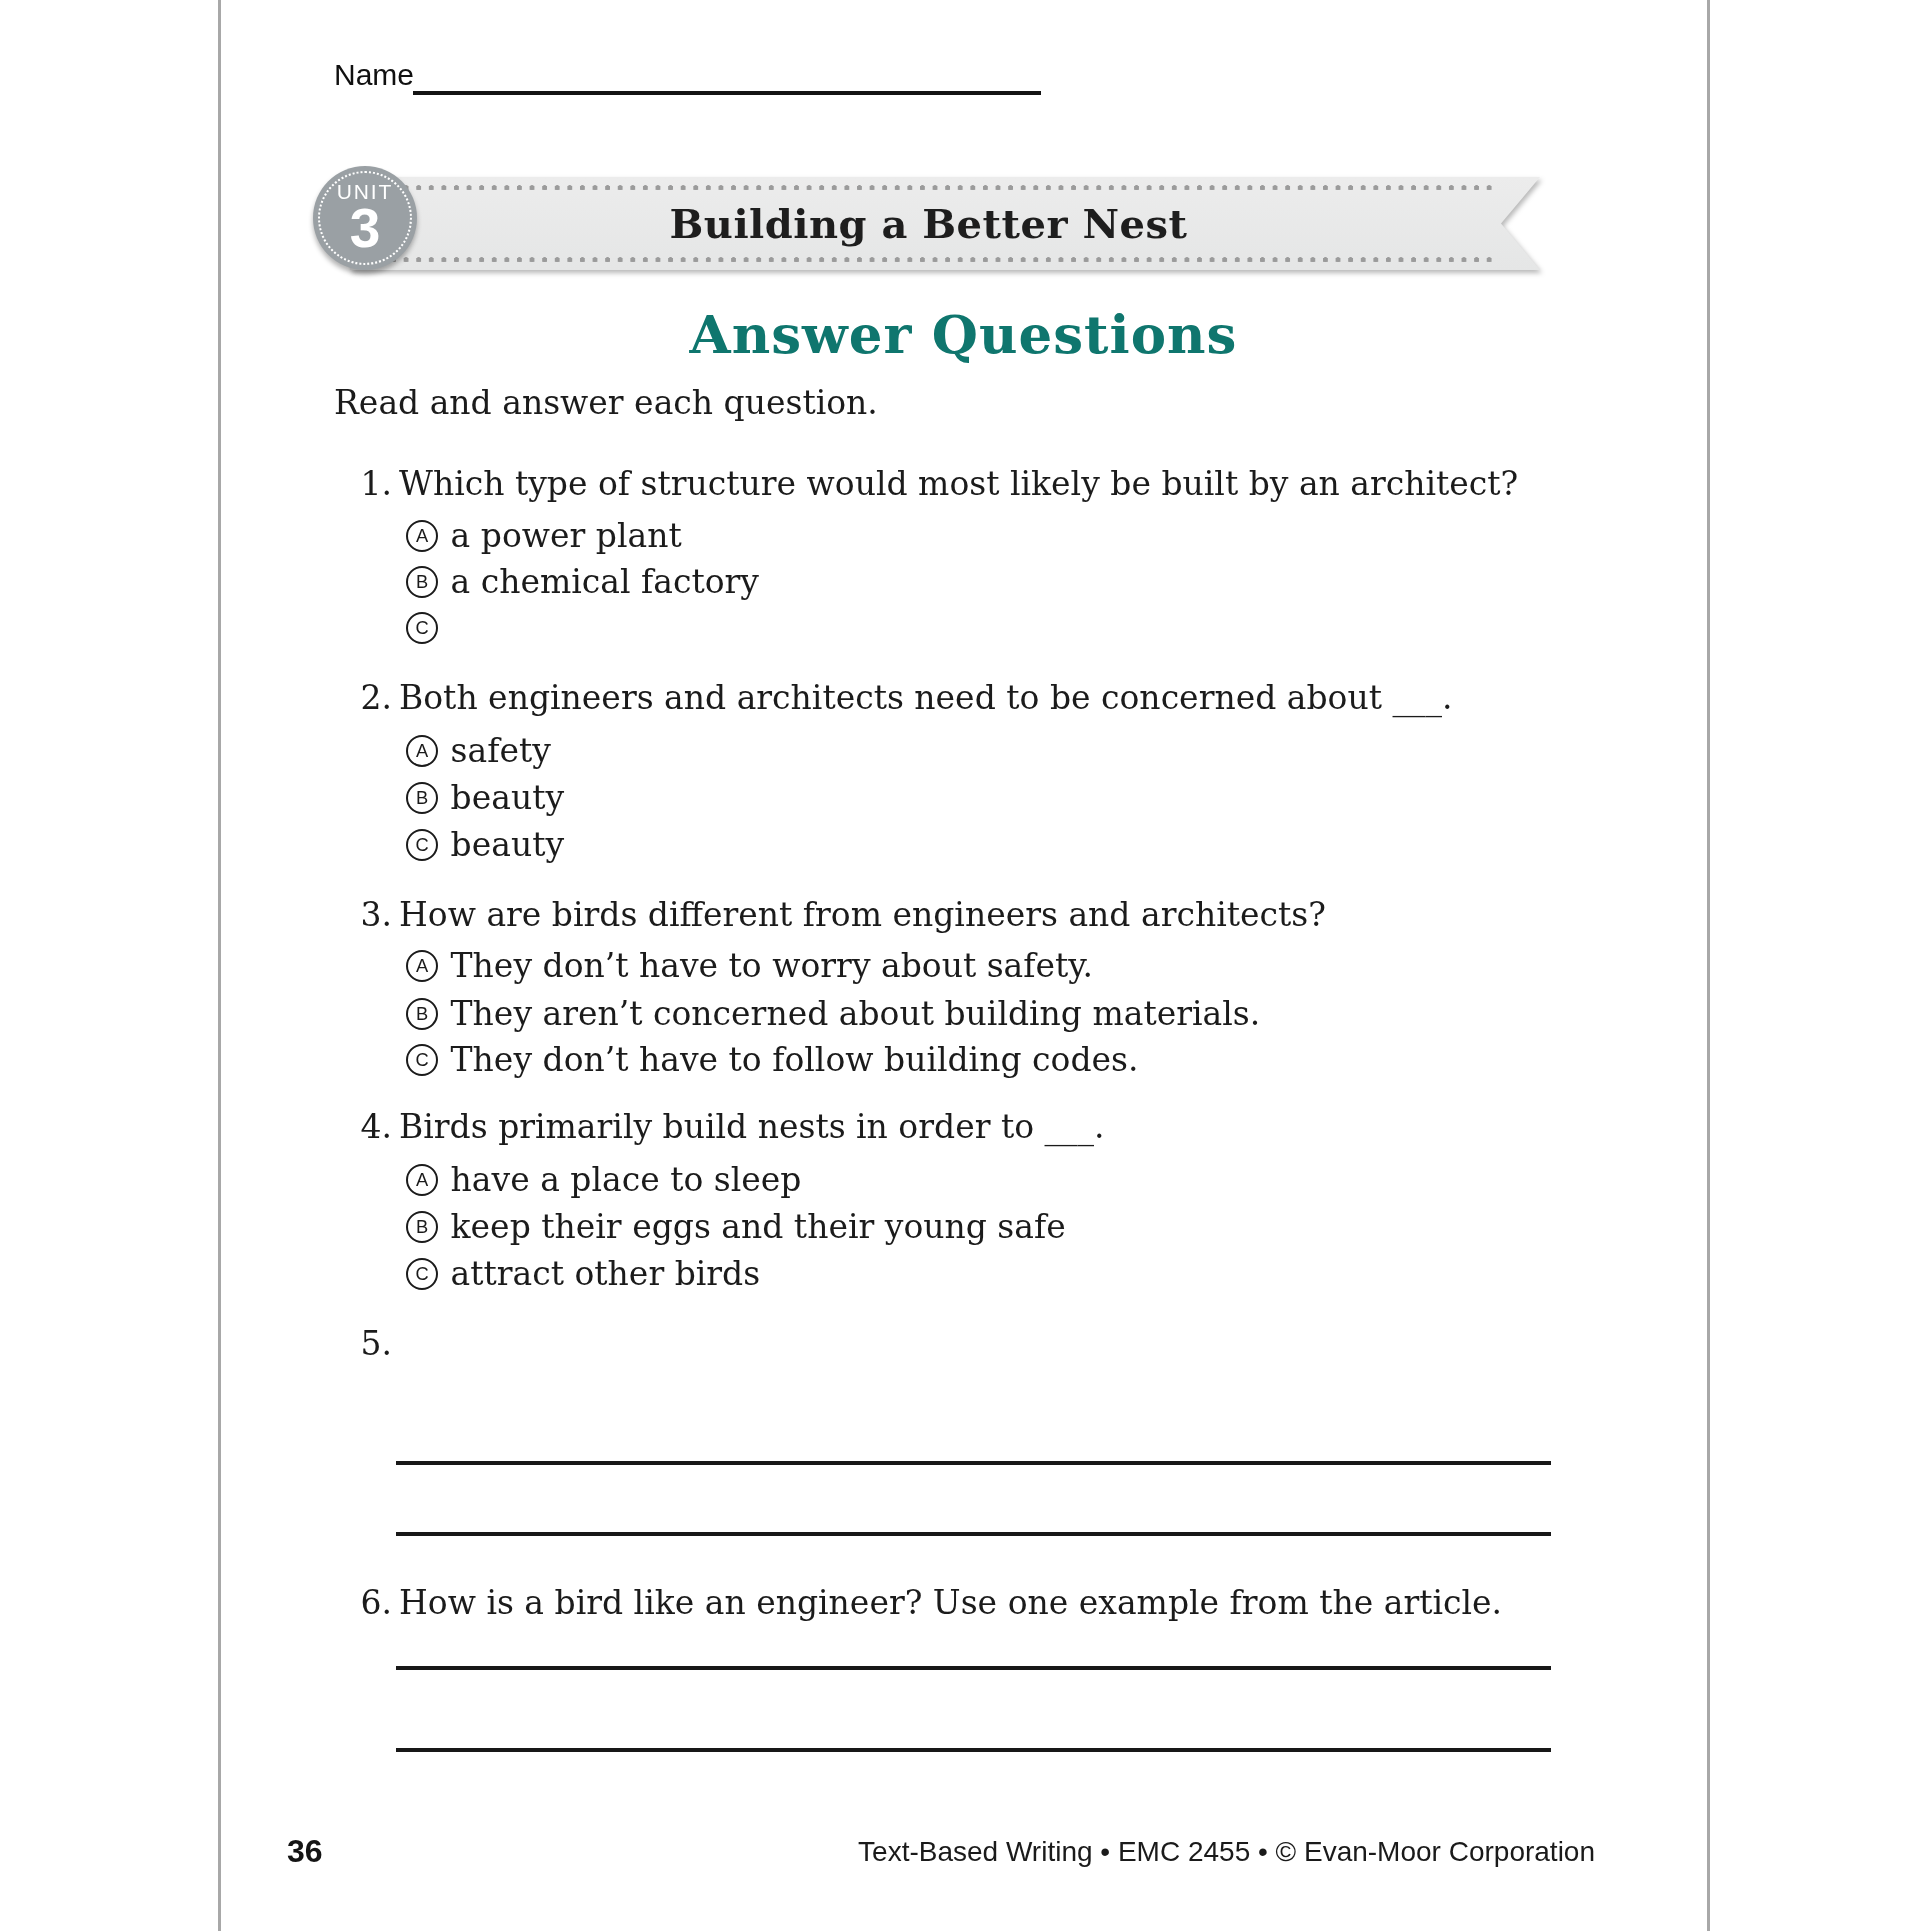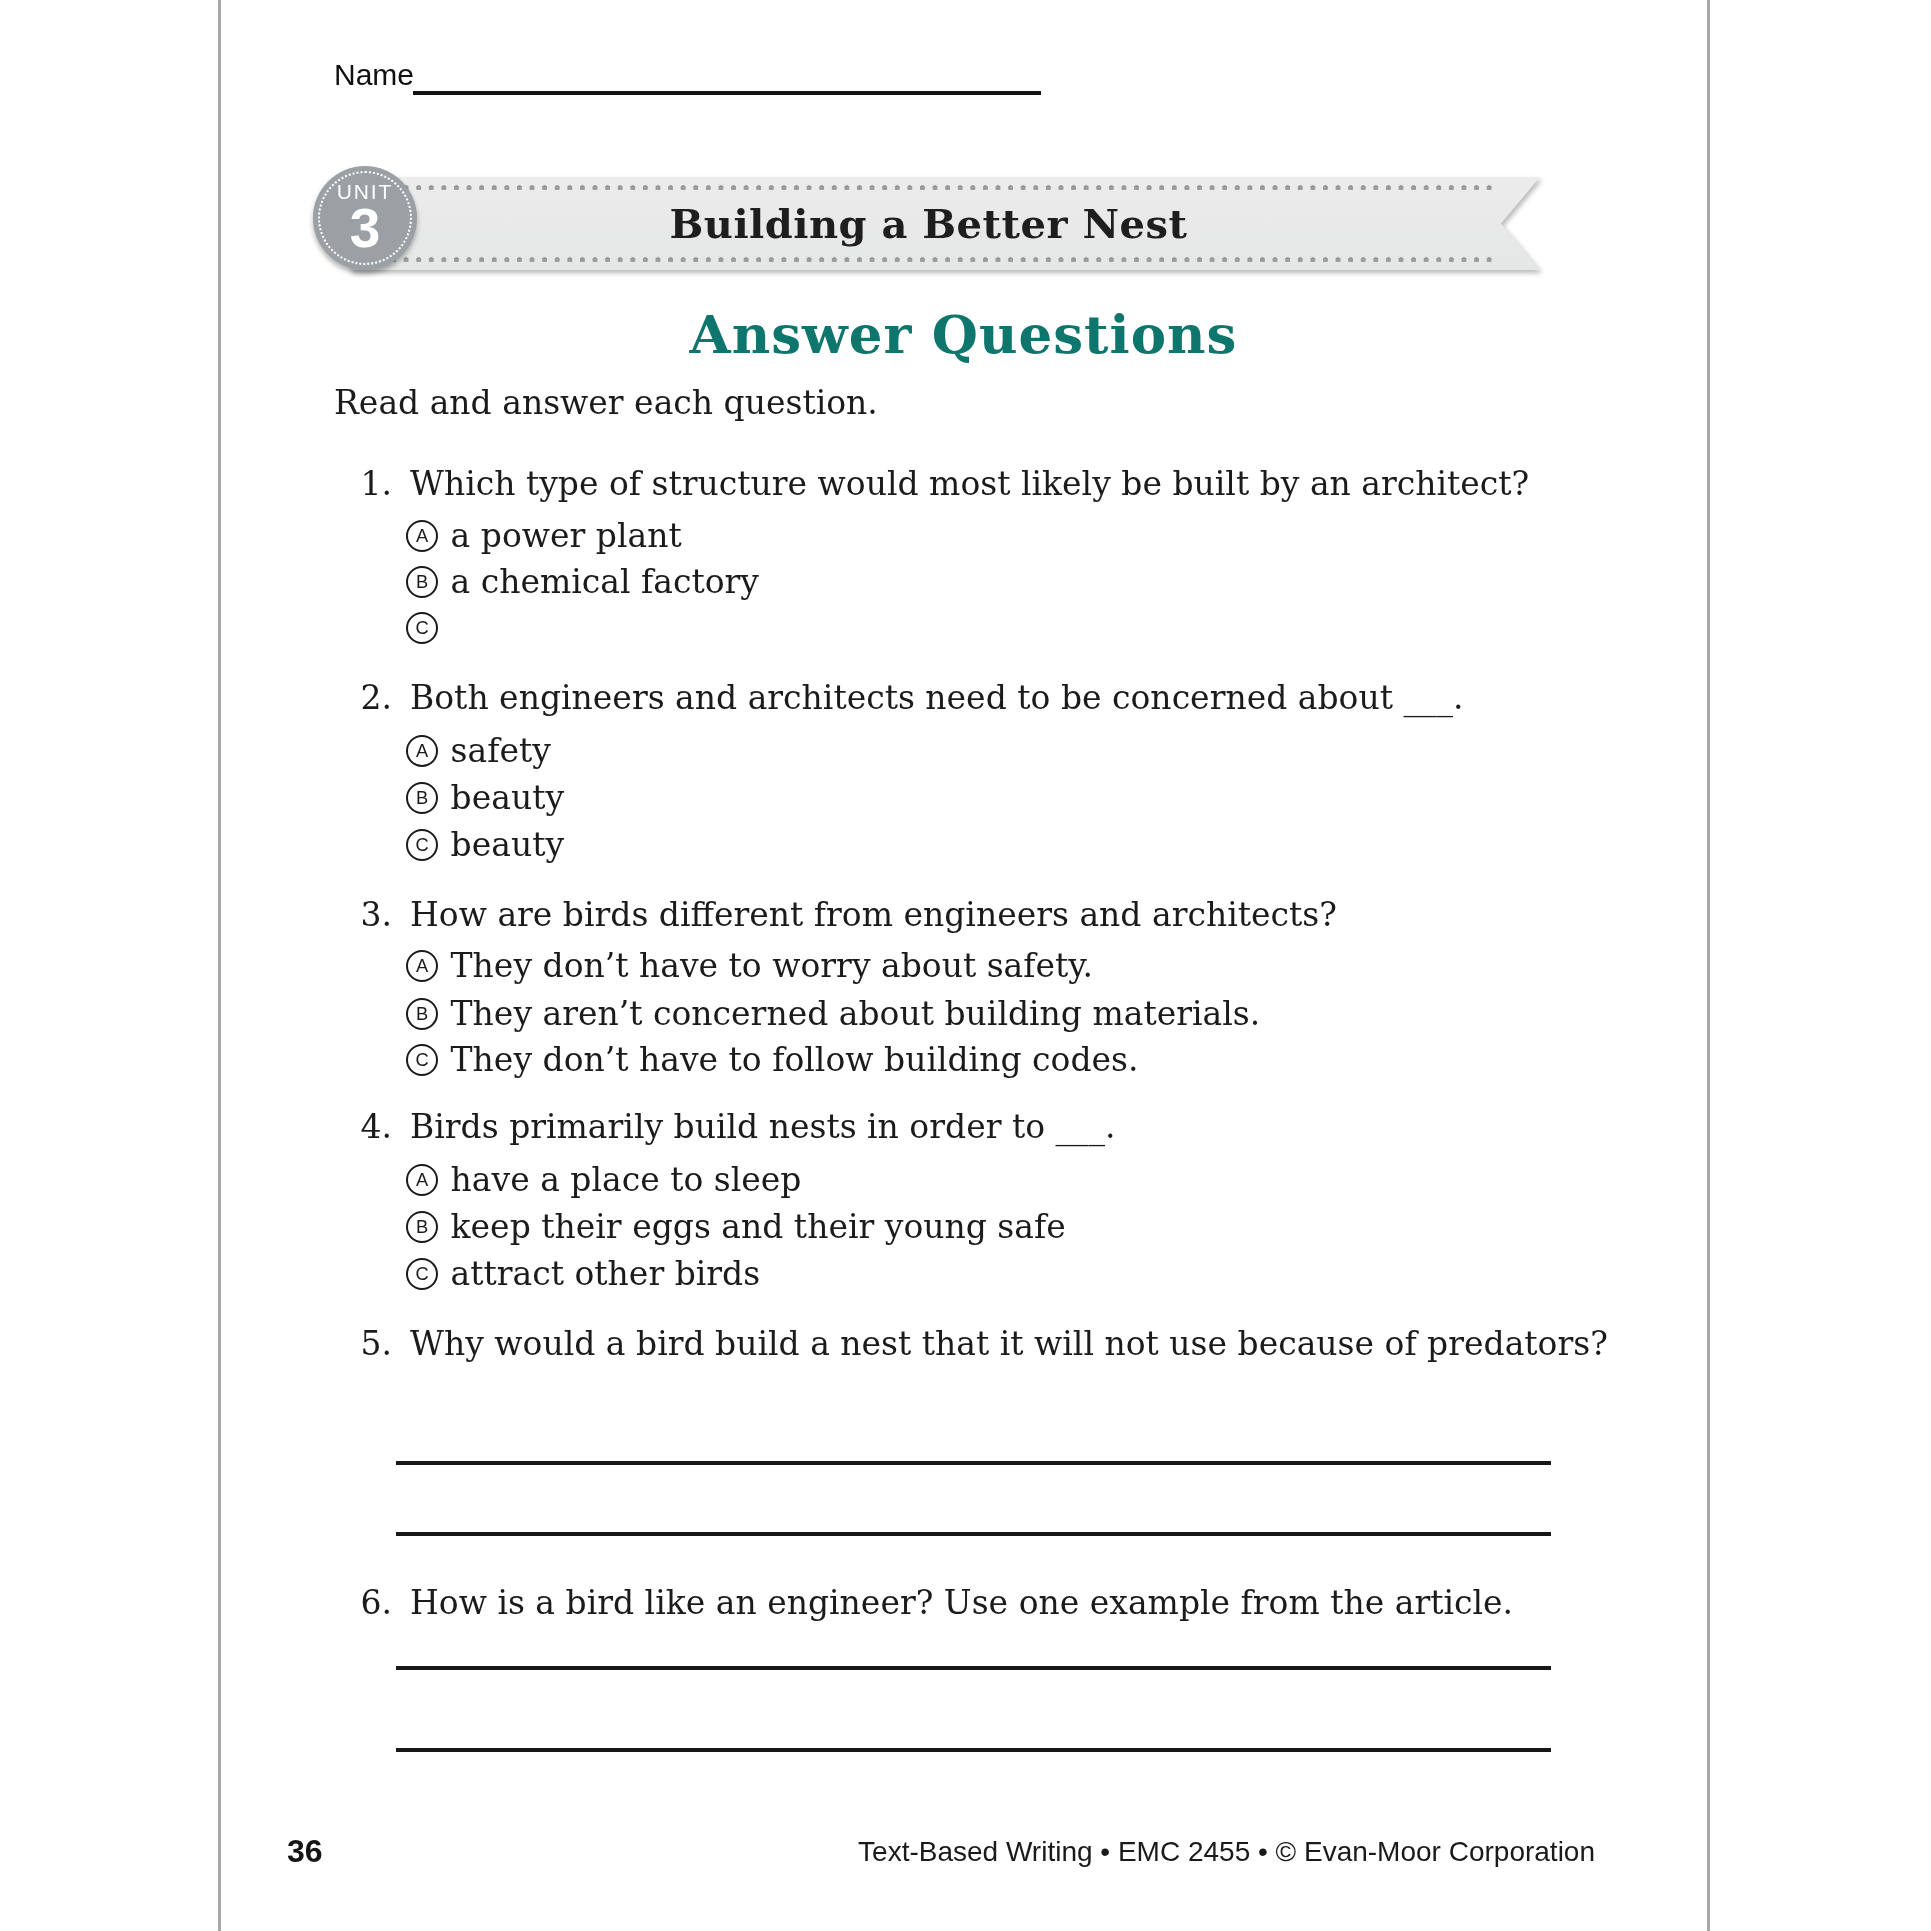--- a/index.html
+++ b/index.html
@@ -36,21 +36,21 @@
   .unit-num{font-family:"Liberation Sans",sans-serif;font-size:55px;font-weight:bold;color:#fff;line-height:0.95;}
 
   
   .heading{position:absolute;left:220px;width:1487px;top:303px;margin:0;text-align:center;
     font-size:53px;font-weight:bold;letter-spacing:1px;color:#0f766e;}
   .instructions{position:absolute;left:334px;top:383px;font-size:33px;}
 
   
   .q-row{position:absolute;left:340px;display:flex;font-size:33px;line-height:42px;}
   .q-num{width:52px;text-align:right;flex:none;}
-  .q-text{margin-left:18px;max-width:1207px;}
+  .q-text{margin-left:7px;max-width:1207px;}
   .opt-row{position:absolute;left:406px;display:flex;align-items:center;height:42px;}
   .opt-circle{width:28px;height:28px;border:2.4px solid #1b1b1b;border-radius:50%;
     display:flex;align-items:center;justify-content:center;flex:none;
     font-family:"Liberation Sans",sans-serif;font-size:18.3px;line-height:1;color:#1b1b1b;}
   .opt-text{margin-left:12.6px;font-size:33px;line-height:42px;}
 
   .answer-line{position:absolute;left:396px;width:1155px;height:3.9px;background:#181818;}
 
   
   .footer-page{position:absolute;left:287px;top:1833px;font-family:"Liberation Sans",sans-serif;font-size:32px;font-weight:bold;color:#141414;}
@@ -143,21 +143,20 @@
   <span class="opt-text">keep their eggs and their young safe</span>
 </div>
 <div class="opt-row" style="top:1253px">
   <span class="opt-circle">C</span>
   <span class="opt-text">attract other birds</span>
 </div>
 
 <div class="q-row" style="top:1323px">
   <span class="q-num">5.</span>
   <span class="q-text">
-    <div>Why would a bird build a nest that it will not use because of predators?</div>
   </span>
 </div>
 <div class="answer-line" style="top:1461px"></div>
 <div class="answer-line" style="top:1532px"></div>
 
 <div class="q-row" style="top:1582px">
   <span class="q-num">6.</span>
   <span class="q-text">How is a bird like an engineer? Use one example from the article.</span>
 </div>
 <div class="answer-line" style="top:1666px"></div>

